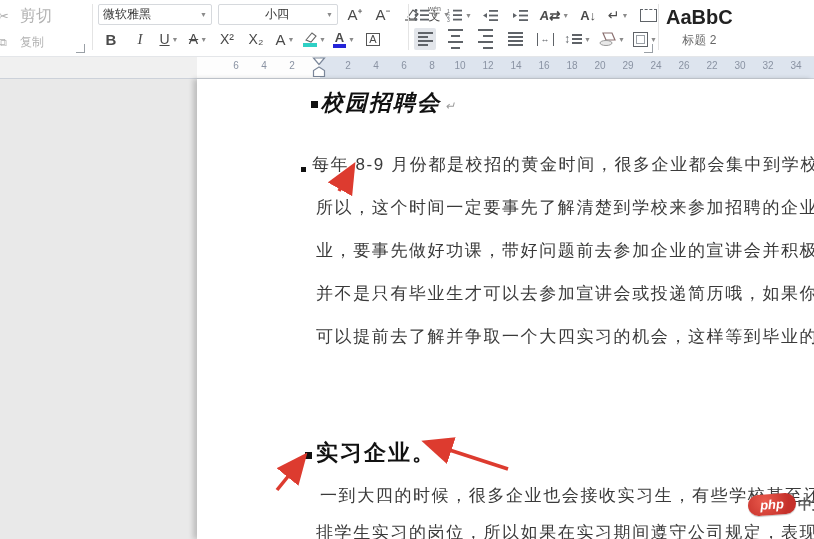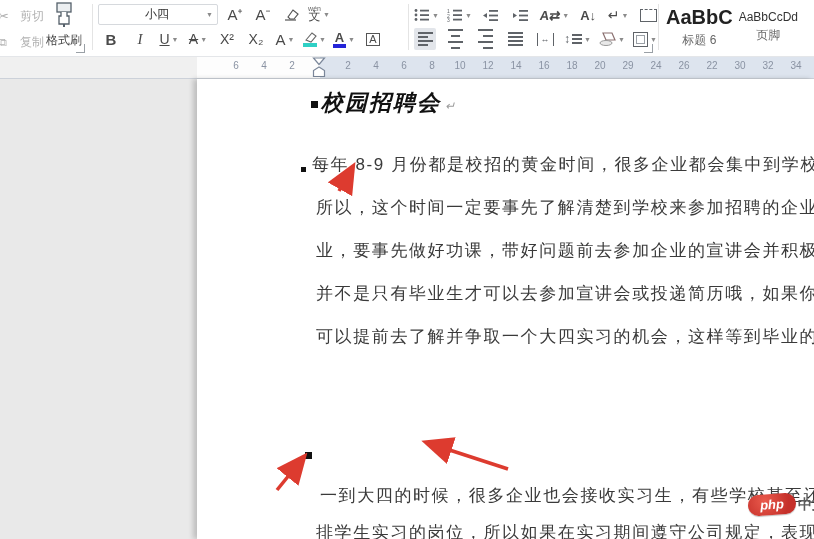--- a/index.html
+++ b/index.html
@@ -52,38 +52,34 @@
     box-shadow:0 1px 1px rgba(0,0,0,.25);}
   #wm .site{font-size:14px;font-weight:bold;color:#5a5a5a;white-space:nowrap;}
 </style>
 </head>
 <body>
 
 <div id="toolbar">
 
   <div class="row" style="left:-8px;top:5px;">
     <span class="ibtn disabled">✂</span>
-    <span class="disabled" style="font-size:12px;">剪切</span>
+    <span class="disabled" style="font-size:16px;">剪切</span>
   </div>
   <div class="row" style="left:-8px;top:31px;">
     <span class="ibtn disabled" style="font-size:11px;">⧉</span>
     <span class="disabled" style="font-size:12px;text-align:center;">复制</span>
   </div>
-  <div class="abs" style="left:40px;top:2px;width:48px;text-align:center;">
-    <svg width="22" height="26" viewBox="0 0 22 26">
-      <rect x="4" y="1" width="14" height="9" fill="#eceff1" stroke="#55606a" stroke-width="1.3"></rect>
-      <path d="M8 10 L8 14 L6 14 L6 22 L16 22 L16 14 L14 14 L14 10" fill="#fff" stroke="#55606a" stroke-width="1.3"></path>
-      <rect x="10" y="22" width="2" height="3" fill="#55606a"></rect>
-    </svg>
-    <div style="font-size:12px;color:#444;">格式刷</div>
-  </div>
   <span class="launcher" style="left:76px;top:44px;"></span>
   <div class="vsep" style="left:92px;"></div>
 
   <div class="row" style="left:98px;top:3px;">
+    <div class="combo" style="width:104px;">
+      <span>微软雅黑</span>
+      <span class="dd">▼</span>
+    </div>
     <div class="combo" style="width:68px;padding-left:46px;">
       <span>小四</span>
       <span class="dd">▼</span>
     </div>
     <span class="ibtn" style="font-size:15px;">A⁺</span>
     <span class="ibtn" style="font-size:15px;">A⁻</span>
     <span class="ibtn">
       <svg width="15" height="13" viewBox="0 0 15 13">
         <path d="M4 9 L9 2 L14 6 L10 11 L6 11 z" fill="#fff" stroke="#555" stroke-width="1.2"></path>
         <line x1="1" y1="12" x2="12" y2="12" stroke="#555" stroke-width="1.2"></line>
@@ -254,25 +250,21 @@
         <span class="dd">▼</span>
     </span>
   </div>
   <span class="launcher" style="left:644px;top:44px;"></span>
 
   <div class="vsep" style="left:658px;"></div>
 
   <div class="row" style="left:666px;top:3px;align-items:flex-start;">
     <div class="stylecol">
       <span class="prev1">AaBbC</span>
-      <span class="lbl">标题 6</span>
-    </div>
-    <div class="stylecol">
-      <span class="prev2">AaBbCcDd</span>
-      <span class="lbl">页脚</span>
+      <span class="lbl">标题 2</span>
     </div>
 
   </div>
 </div>
 
 <div id="ruler">
   <div class="whiteseg"></div>
   <div class="blueseg"></div>
   <div class="marks" style="left:222px;">
       <span>6</span>
@@ -313,20 +305,23 @@
   </div>
 
   <span class="sqbul" style="left:301px;top:88px;width:5px;height:5px;"></span>
   <div class="b-line" style="left:312px;top:74px;">每年 8-9 月份都是校招的黄金时间，很多企业都会集中到学校抢夺优秀</div>
   <div class="b-line" style="left:316px;top:117px;">所以，这个时间一定要事先了解清楚到学校来参加招聘的企业，如果有喜</div>
   <div class="b-line" style="left:316px;top:160px;">业，要事先做好功课，带好问题前去参加企业的宣讲会并积极投递简历</div>
   <div class="b-line" style="left:316px;top:203px;">并不是只有毕业生才可以去参加宣讲会或投递简历哦，如果你是大三的</div>
   <div class="b-line" style="left:316px;top:246px;">可以提前去了解并争取一个大四实习的机会，这样等到毕业的时候就不用</div>
 
   <span class="sqbul" style="left:305px;top:373px;width:7px;height:7px;"></span>
+  <div class="h-line" style="left:316px;top:359px;">
+    <span>实习企业。</span><span class="pmark">↵</span>
+  </div>
 
   <div class="b-line" style="left:320px;top:405px;">一到大四的时候，很多企业也会接收实习生，有些学校甚至还会专门联系</div>
   <div class="b-line" style="left:316px;top:442px;">排学生实习的岗位，所以如果在实习期间遵守公司规定，表现较好，一般</div>
 
   <div id="wm">
     <span class="oval">php</span>
     <span class="site">中文网</span>
   </div>
 
   <svg class="abs" style="left:0;top:0;pointer-events:none;" width="814" height="460" viewBox="0 0 814 460">

